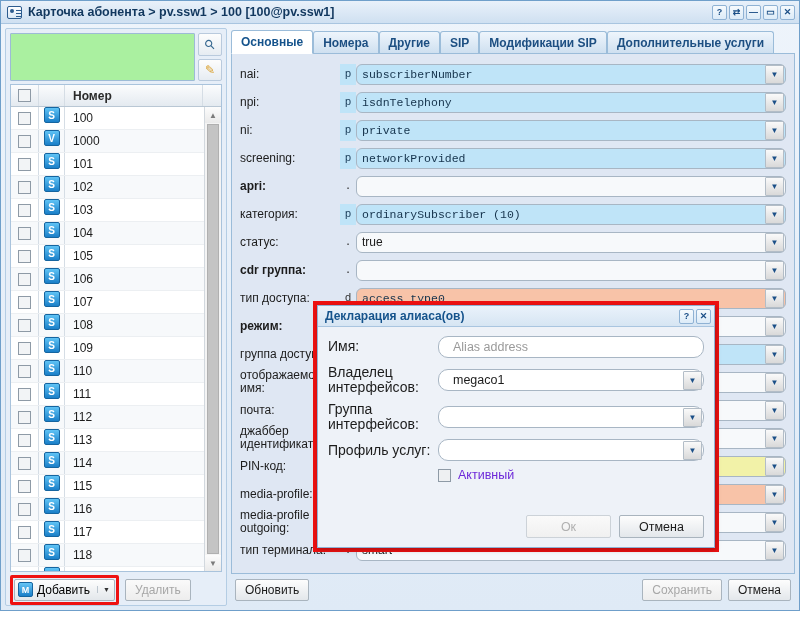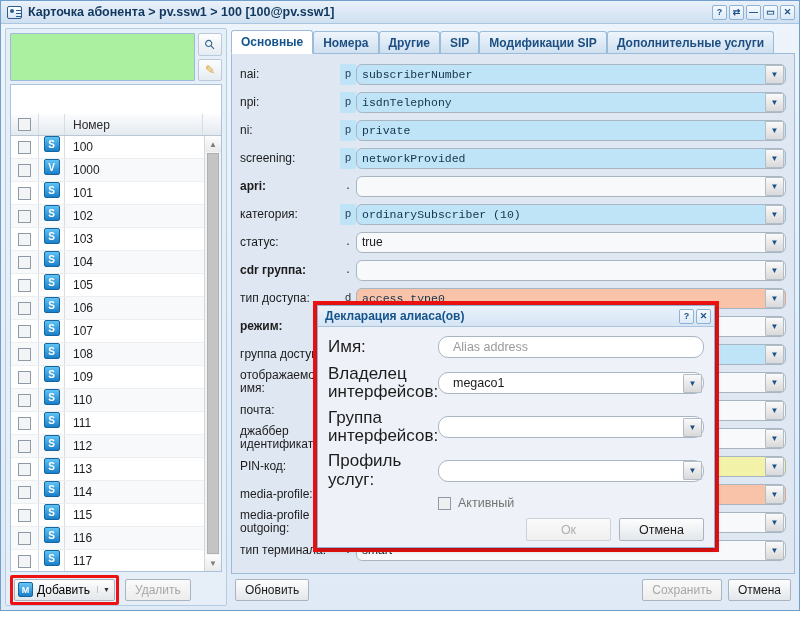--- a/index.html
+++ b/index.html
@@ -91,23 +91,22 @@
   .grid {
     flex: 1; min-height: 0;
     border: 1px solid #a9c3dc;
     background: #ffffff;
     display: flex; flex-direction: column;
   }
   .grid-head {
     display: flex; height: 22px; flex: 0 0 22px;
     background: linear-gradient(#fbfcfd, #e4eaf0);
     border-bottom: 1px solid #b9c7d4;
-    font-weight: normal; color: #2a2a2a;
+    font-weight: bold; color: #2a2a2a;
     align-items: center;
-    margin-top: 29px;
   }
   .col-cb { width: 28px; flex: 0 0 28px; display: flex; justify-content: center; align-items: center; border-right: 1px solid #d5dde5; height: 100%;}
   .col-ic { width: 26px; flex: 0 0 26px; border-right: 1px solid #d5dde5; height: 100%;}
   .col-num { flex: 1; padding-left: 8px; border-right: 1px solid #d5dde5; height: 100%; display:flex; align-items:center;}
   .col-sb { width: 18px; flex: 0 0 18px; height: 100%;}
 
   .grid-body { flex: 1; display: flex; min-height: 0; }
   .rows { flex: 1; overflow: hidden; }
   .row {
     display: flex; height: 23px; align-items: center;
@@ -256,32 +255,32 @@
   }
   .dlg-title {
     height: 21px; flex: 0 0 21px;
     background: linear-gradient(#eaf2fb, #d6e5f3);
     border-bottom: 1px solid #a9c5e0;
     display: flex; align-items: center; padding: 0 3px 0 7px;
   }
   .dlg-title-text { flex: 1; font-weight: bold; font-size: 12px; color: #15538c; }
   .dlg-body { flex: 1; padding: 9px 10px 0 10px; }
   .drow { display: flex; align-items: center; margin-bottom: 7px; }
-  .dlabel { width: 110px; flex: 0 0 110px; font-size: 17px; color: #1c1c1c; line-height: 1.08; }
+  .dlabel { width: 110px; flex: 0 0 110px; font-size: 14px; color: #1c1c1c; line-height: 1.08; }
   .dfield {
     flex: 1; height: 22px;
     border: 1px solid #a8b6c4; border-radius: 10px;
     background: #ffffff;
     display: flex; align-items: center; padding-left: 8px;
   }
   .dfield .dval { flex: 1; padding-left: 6px; font-size: 12.5px; color: #1b1b1b; white-space: nowrap; overflow: hidden; }
   .dfield .dval.ph { color: #9a9a9a; }
   .dlg-check { display: flex; align-items: center; gap: 7px; margin: 3px 0 0 110px; }
   .dlg-check .cb2 { width: 13px; height: 13px; border: 1px solid #8e9aa6; background: #eef0f2; }
-  .dlg-check span { font-size: 12.5px; color: #737373; }
+  .dlg-check span { font-size: 12.5px; color: #6d28d9; }
   .dlg-footer { display: flex; justify-content: flex-end; gap: 8px; padding: 8px 10px 9px 10px; }
   .dlg-btn {
     width: 85px; height: 23px;
     border: 1px solid #a9b4be; border-radius: 2px;
     background: linear-gradient(#fdfdfd, #e3e7eb);
     font-size: 12.5px; color: #1b1b1b;
     display: flex; align-items: center; justify-content: center;
   }
   .dlg-btn.disabled { color: #b0b0b0; background: linear-gradient(#fafafa, #f0f0f0); border-color: #ccd2d8; }
 </style>

